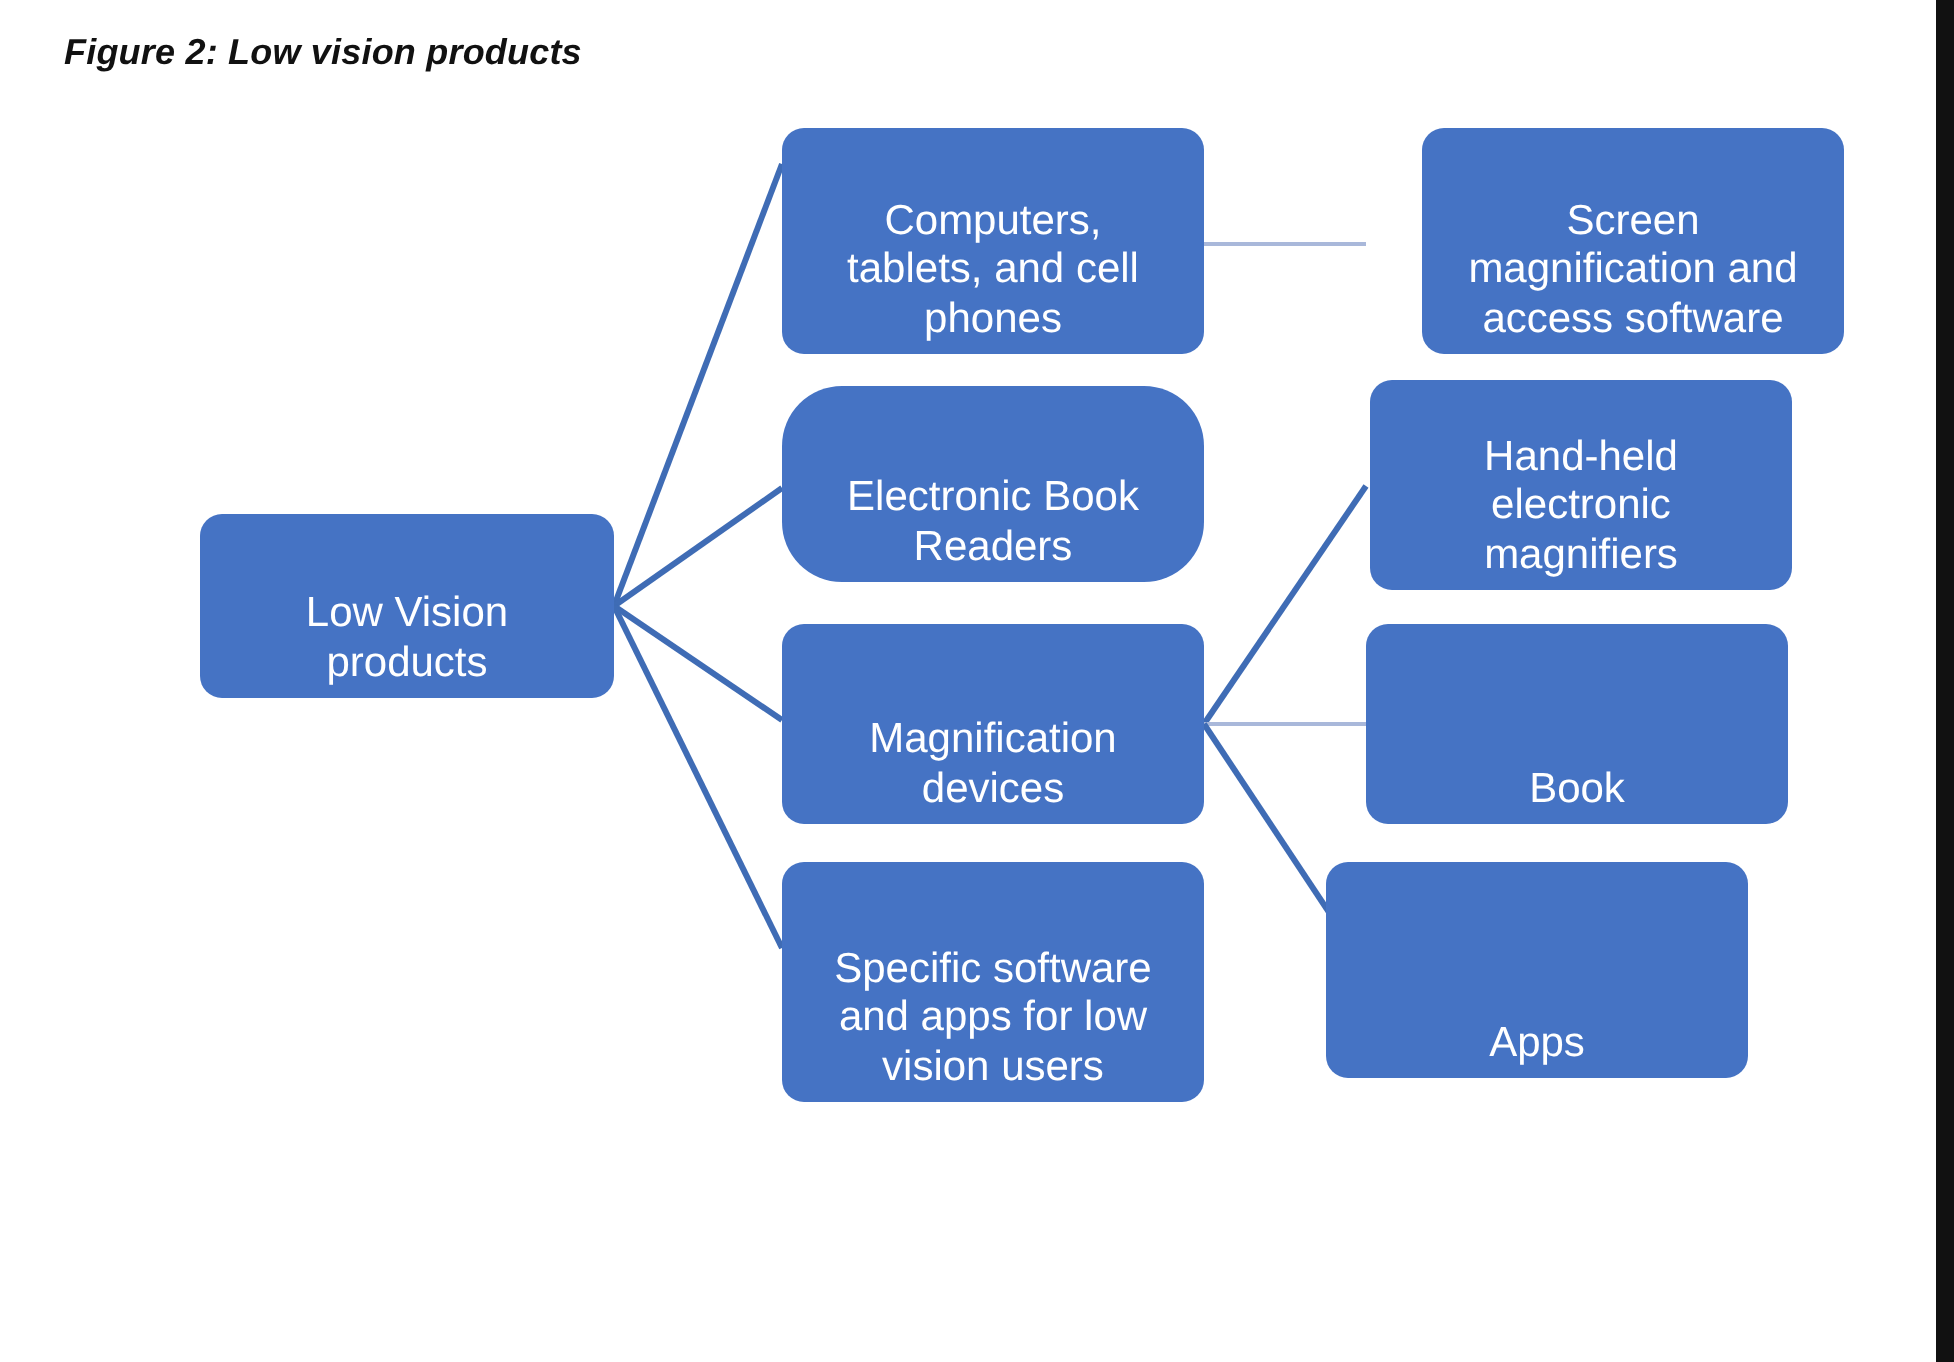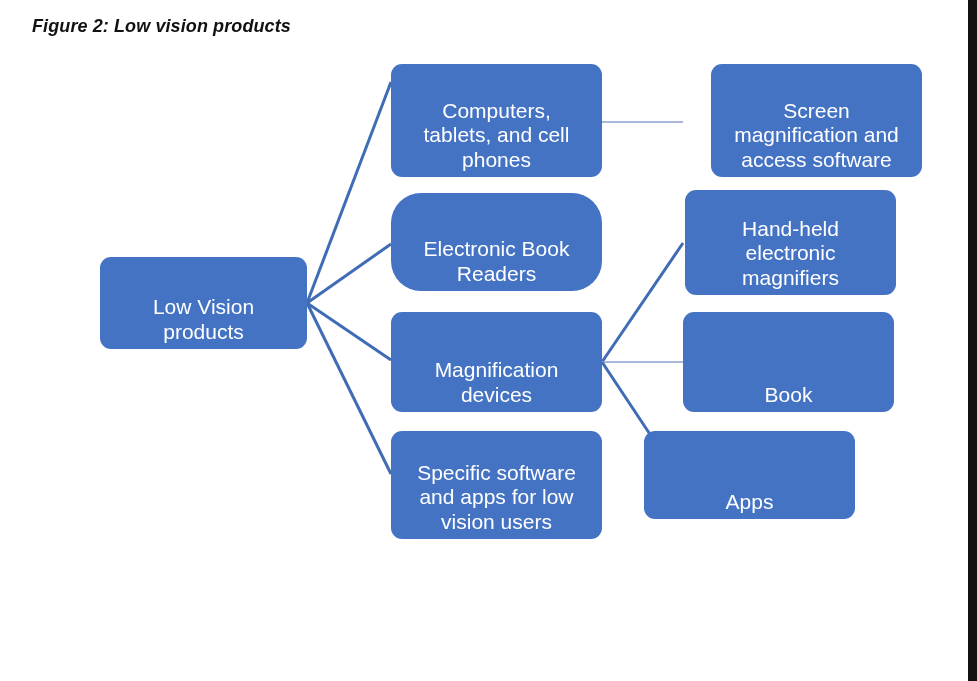--- a/index.html
+++ b/index.html
@@ -87,36 +87,36 @@
 phones</span>
       </div>
       <div class="node" style="left: 391px; top: 193px; width: 211px; height: 98px; background: rgb(69, 115, 196); color: rgb(255, 255, 255); border-radius: 30px;">
         <span class="node-label">Electronic Book
 Readers</span>
       </div>
       <div class="node" style="left: 391px; top: 312px; width: 211px; height: 100px; background: rgb(69, 115, 196); color: rgb(255, 255, 255); padding-left: 10px;">
         <span class="node-label">Magnification
 devices</span>
       </div>
-      <div class="node" style="left: 391px; top: 431px; width: 211px; height: 108px; background: rgb(69, 115, 196); color: rgb(255, 255, 255);">
+      <div class="node" style="left: 391px; top: 431px; width: 211px; height: 120px; background: rgb(69, 115, 196); color: rgb(255, 255, 255);">
         <span class="node-label">Specific software
 and apps for low
 vision users</span>
       </div>
       <div class="node" style="left: 683px; top: 64px; width: 211px; height: 113px; background: rgb(69, 115, 196); color: rgb(255, 255, 255); margin-left: 28px;">
         <span class="node-label">Screen
 magnification and
 access software</span>
       </div>
       <div class="node" style="left: 685px; top: 190px; width: 211px; height: 105px; background: rgb(69, 115, 196); color: rgb(255, 255, 255);">
         <span class="node-label">Hand-held
 electronic
 magnifiers</span>
       </div>
       <div class="node" style="left: 683px; top: 312px; width: 211px; height: 100px; background: rgb(69, 115, 196); color: rgb(255, 255, 255);">
         <span class="node-label">Book</span>
       </div>
-      <div class="node" style="left: 644px; top: 431px; width: 211px; height: 88px; background: rgb(69, 115, 196); color: rgb(255, 255, 255);">
+      <div class="node" style="left: 663px; top: 431px; width: 211px; height: 108px; background: rgb(69, 115, 196); color: rgb(255, 255, 255);">
         <span class="node-label">Apps</span>
       </div>
     </div>
 
 </div>
 
 </body></html>

